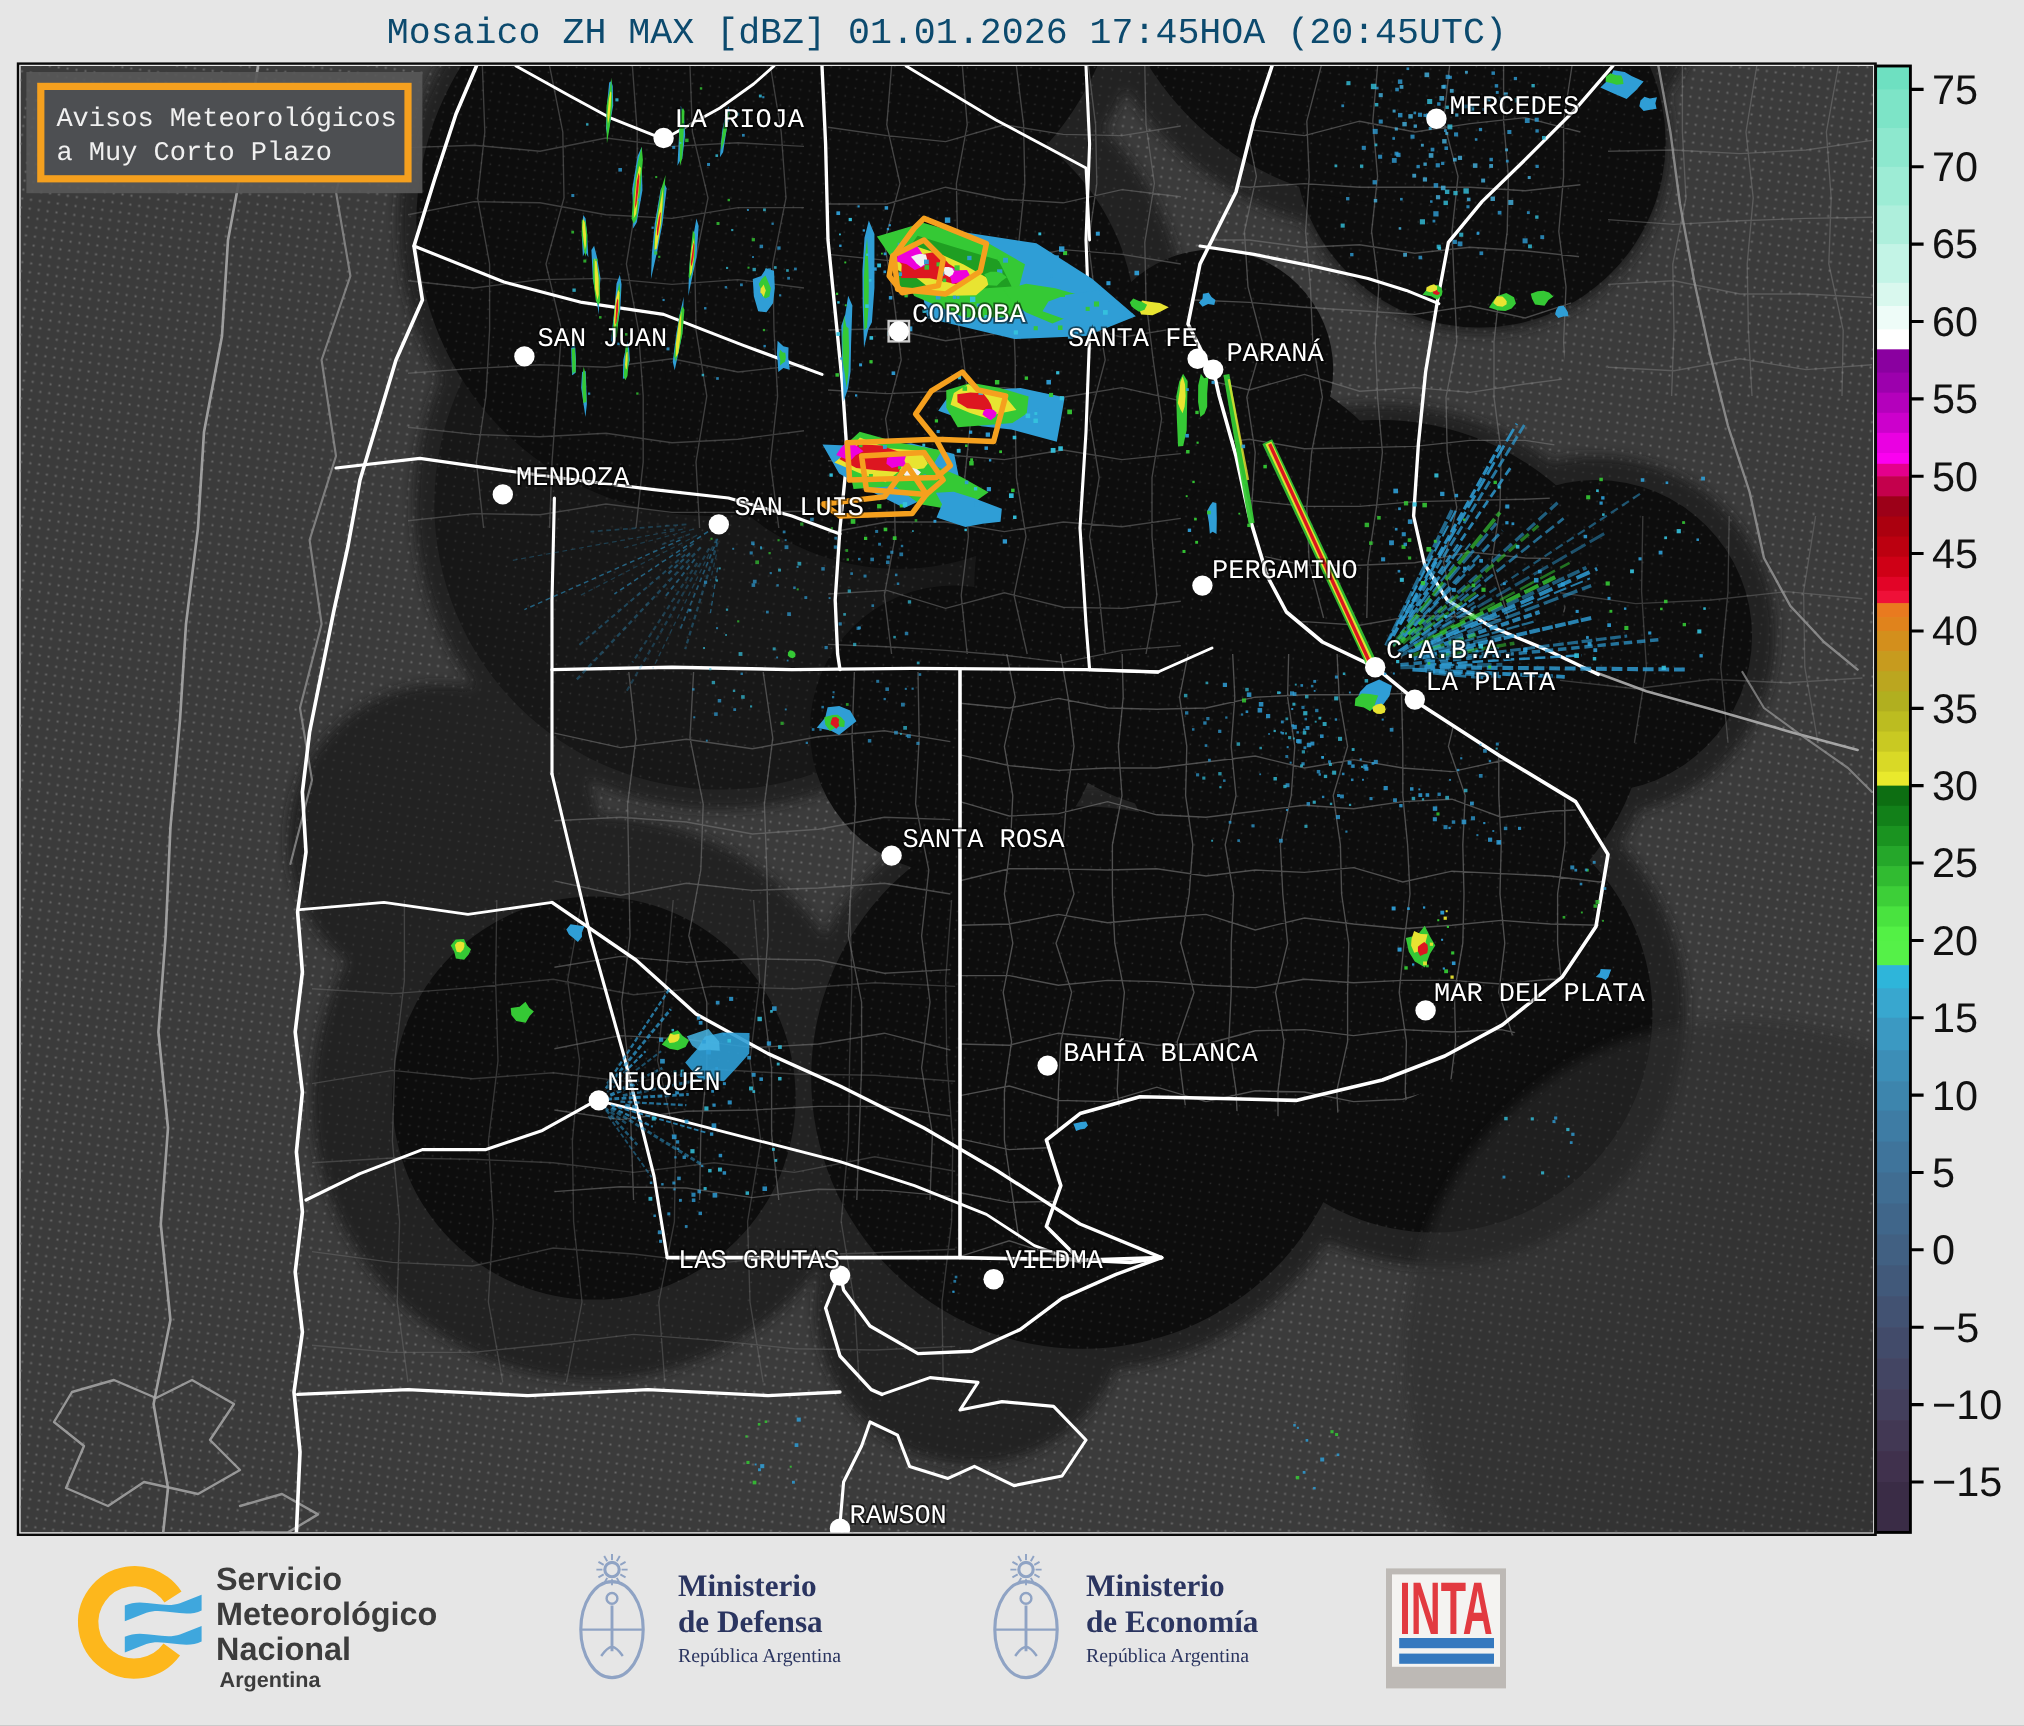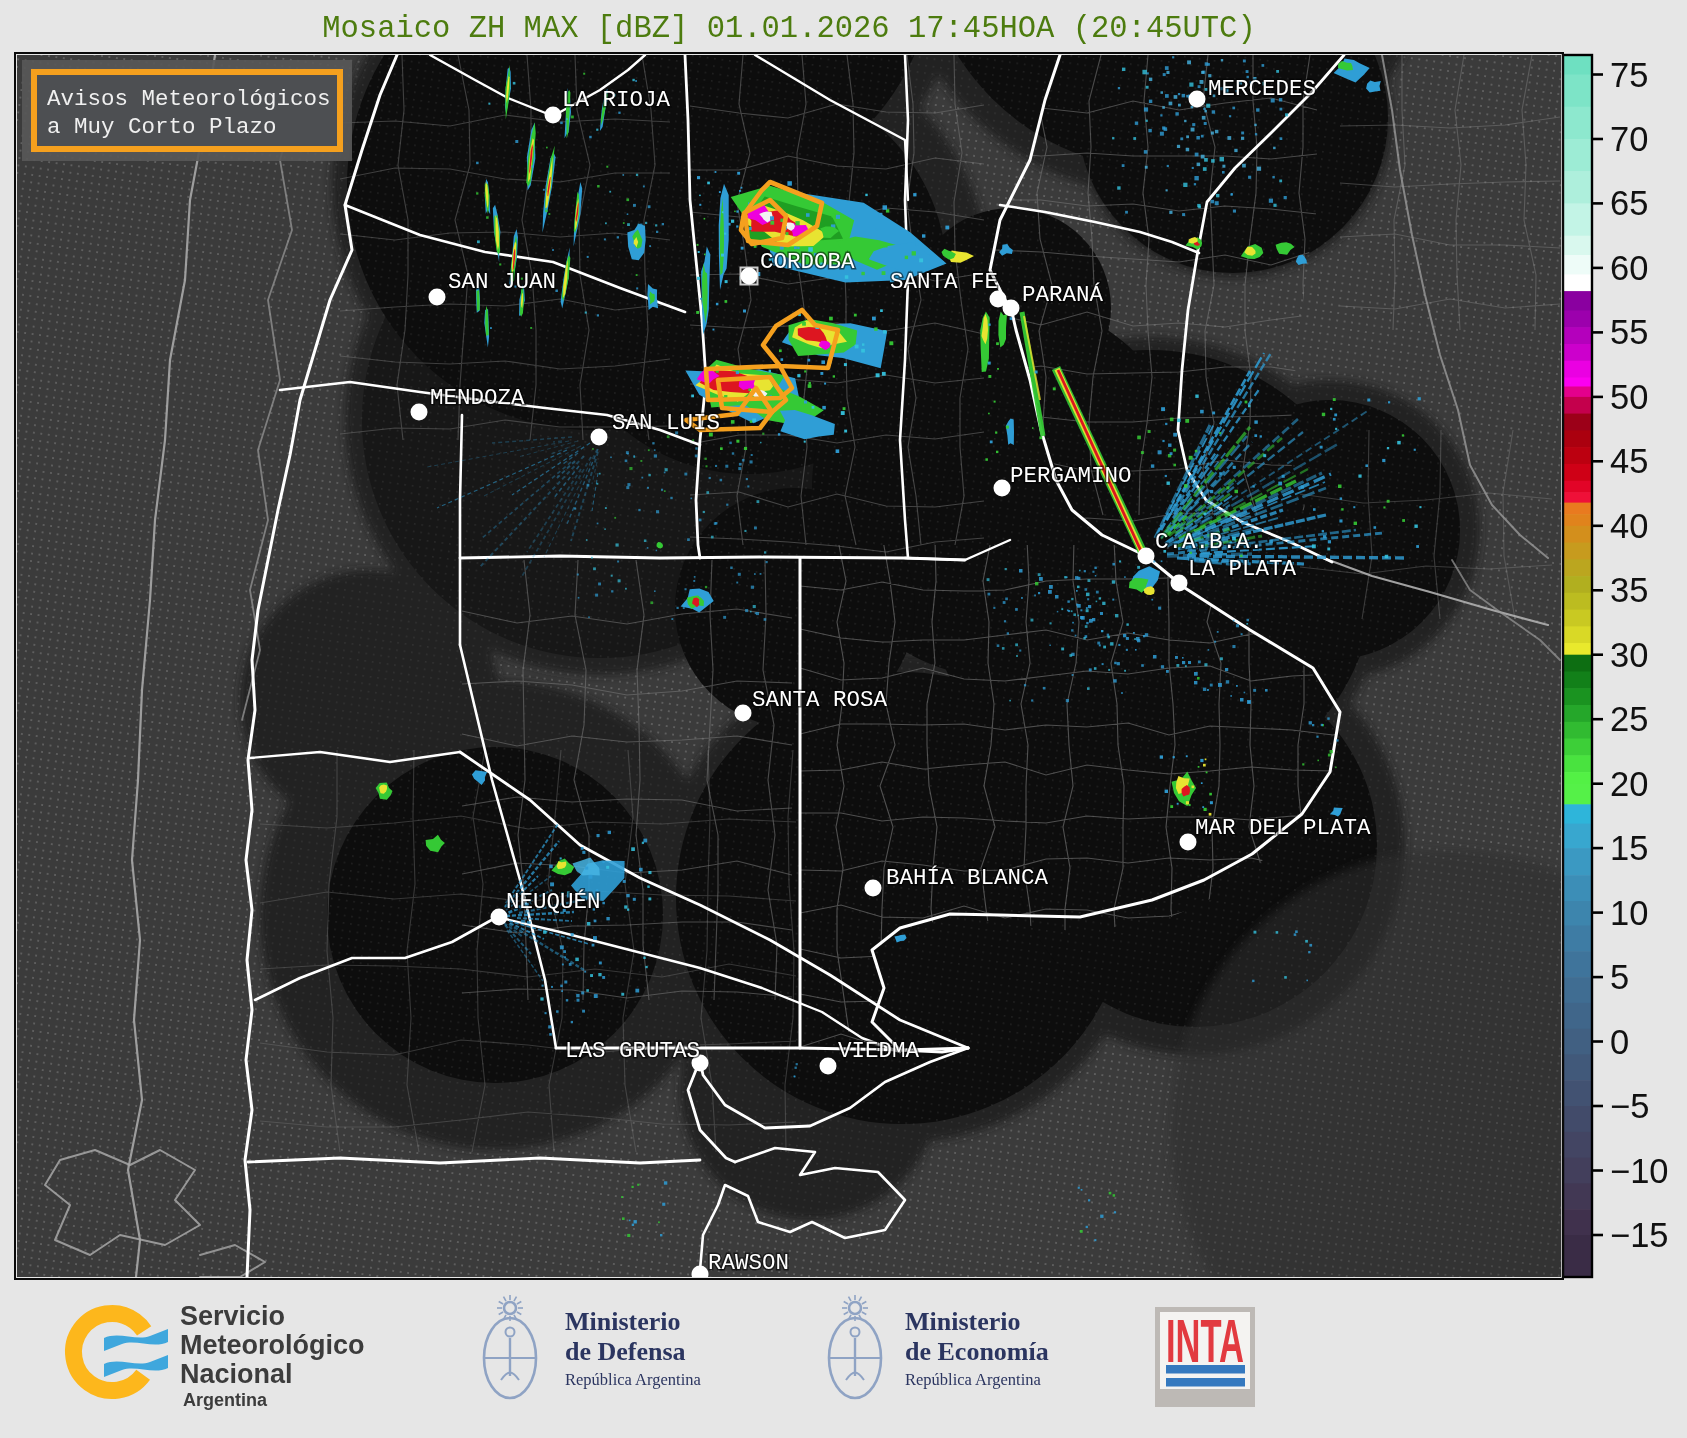--- a/index.html
+++ b/index.html
@@ -1,16 +1,16 @@
 <!DOCTYPE html>
 <html><head><meta charset="utf-8">
 <style>
 html,body{margin:0;padding:0;width:1687px;height:1438px;background:#e6e6e6;overflow:hidden}
 .title{position:absolute;left:0;top:12px;width:1578px;text-align:center;
- font-family:"Liberation Mono",monospace;font-size:30.5px;color:#4d7c0f;letter-spacing:0px}
+ font-family:"Liberation Mono",monospace;font-size:30.5px;color:#0c4a6e;letter-spacing:0px}
 svg{position:absolute;left:0;top:0}
 .city{font-family:"Liberation Mono",monospace;font-size:22.5px;fill:#ffffff;
  paint-order:stroke;stroke:#000000;stroke-width:3px;stroke-opacity:0.55}
 .leg{font-family:"Liberation Mono",monospace;font-size:22.5px;fill:#f0f0f0}
 .cbl{font-family:"Liberation Sans",sans-serif;font-size:34.5px;fill:#111111}
 .smn1{font-family:"Liberation Sans",sans-serif;font-size:27px;font-weight:bold;fill:#3c3c3c}
 .smn2{font-family:"Liberation Sans",sans-serif;font-size:18px;font-weight:bold;fill:#3c3c3c}
 .min1{font-family:"Liberation Serif",serif;font-size:26px;font-weight:bold;fill:#2b3560}
 .min2{font-family:"Liberation Serif",serif;font-size:16.5px;fill:#2b3560}
 .inta{font-family:"Liberation Sans",sans-serif;font-size:62px;font-weight:bold;fill:#e23a40}

